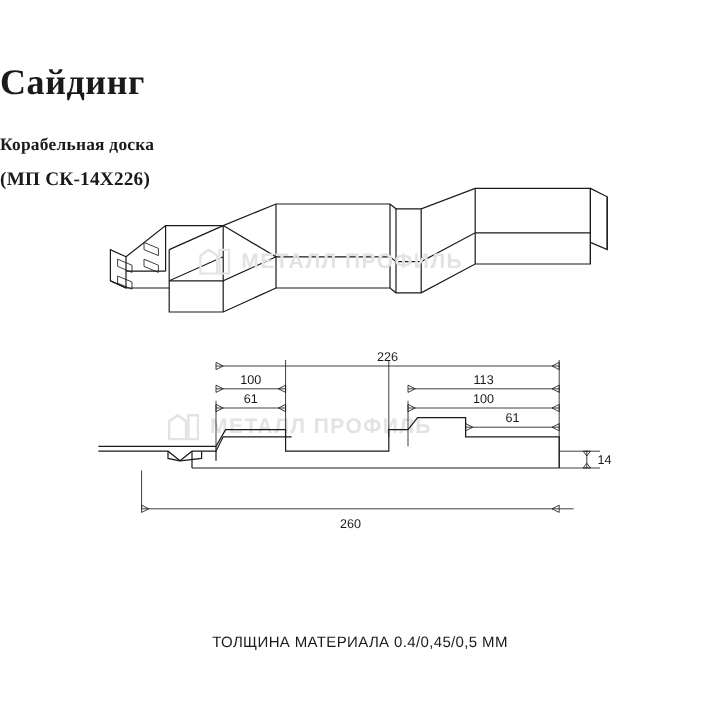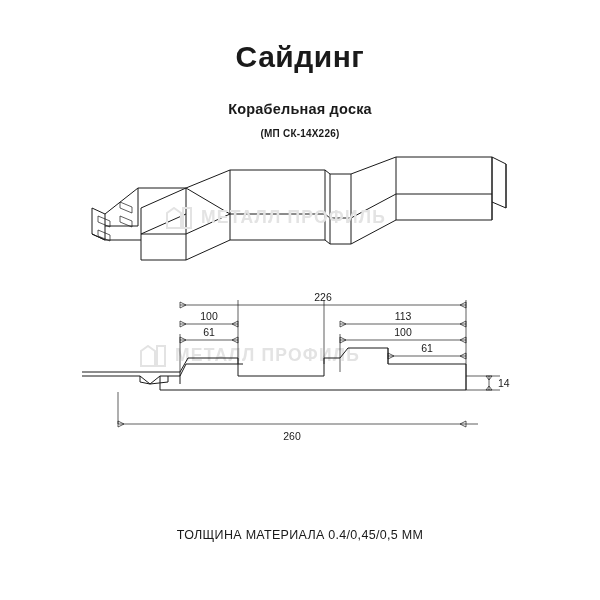--- a/index.html
+++ b/index.html
@@ -18,40 +18,41 @@
   .page {
     position: relative;
     width: 600px;
     height: 600px;
     box-sizing: border-box;
   }
 
   
   .header {
     position: absolute;
-    top: 40px;
-    left: 0;
-    width: 600px;
-    text-align: center;
+    top: 52px;
+    left: 0;
+    width: 600px;
+    text-align: left;
+    font-family: Liberation Serif, serif;
   }
   .title {
     font-size: 30px;
     font-weight: bold;
     letter-spacing: 0.5px;
     line-height: 1.1;
     margin: 0;
   }
   .subtitle {
     font-size: 14.5px;
     font-weight: bold;
     margin-top: 28px;
     letter-spacing: 0.2px;
   }
   .code {
-    font-size: 10px;
+    font-size: 16px;
     font-weight: bold;
     margin-top: 11px;
     letter-spacing: 0.2px;
   }
 
   
   .wm {
     position: absolute;
     display: flex;
     align-items: flex-start;

